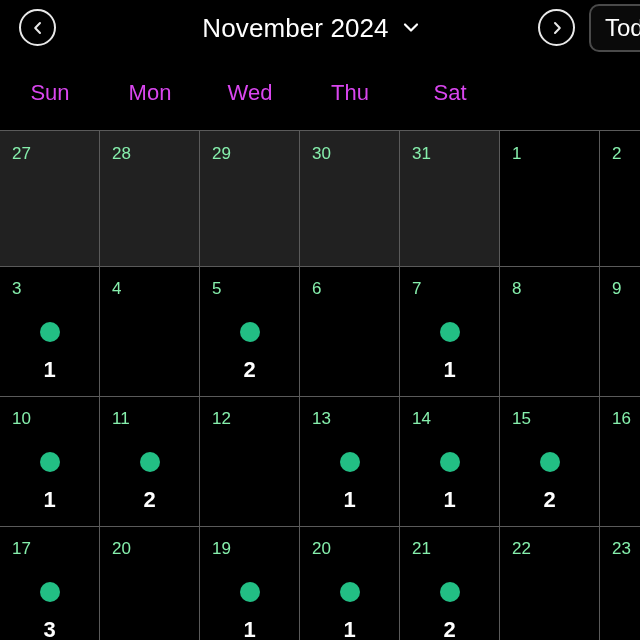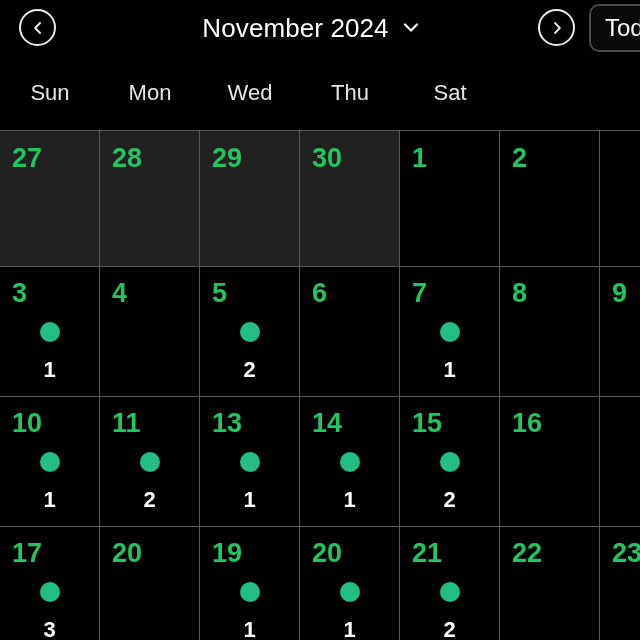--- a/index.html
+++ b/index.html
@@ -113,21 +113,21 @@
     background: #000000;
   }
   .weekday {
     width: 100px;
     flex: 0 0 100px;
     display: flex;
     align-items: center;
     justify-content: center;
     font-size: 22px;
     font-weight: 400;
-    color: #e5e5e5;
+    color: #d946ef;
     text-align: center;
   }
 
   
   .grid {
     position: relative;
     width: 700px;
     border-top: 1px solid #5a5a5a;
     background: #000000;
   }
@@ -148,23 +148,23 @@
     border-right: 1px solid #5a5a5a;
     cursor: pointer;
     overflow: hidden;
   }
   .cell.other-month { background: #212121; }
 
   .daynum {
     position: absolute;
     left: 12px;
     top: 13px;
-    font-size: 27px;
-    font-weight: 700;
-    color: #22c55e;
+    font-size: 17px;
+    font-weight: 400;
+    color: #86efac;
     line-height: 1;
   }
   .week.first .daynum { top: 14px; }
 
   .dot {
     position: absolute;
     left: 50%;
     top: 55px;
     width: 20px;
     height: 20px;
@@ -237,20 +237,23 @@
         </div>
         <div class="cell other-month">
           <div class="daynum">28</div>
         </div>
         <div class="cell other-month">
           <div class="daynum">29</div>
         </div>
         <div class="cell other-month">
           <div class="daynum">30</div>
         </div>
+        <div class="cell other-month">
+          <div class="daynum">31</div>
+        </div>
         <div class="cell">
           <div class="daynum">1</div>
         </div>
         <div class="cell">
           <div class="daynum">2</div>
         </div>
       </div>
       <div class="week">
         <div class="cell">
           <div class="daynum">3</div>
@@ -287,20 +290,23 @@
           <div class="daynum">10</div>
           <div class="dot" style="background: rgb(34, 190, 132);"></div>
           <div class="count">1</div>
         </div>
         <div class="cell">
           <div class="daynum">11</div>
           <div class="dot" style="background: rgb(34, 190, 132);"></div>
           <div class="count">2</div>
         </div>
         <div class="cell">
+          <div class="daynum">12</div>
+        </div>
+        <div class="cell">
           <div class="daynum">13</div>
           <div class="dot" style="background: rgb(34, 190, 132);"></div>
           <div class="count">1</div>
         </div>
         <div class="cell">
           <div class="daynum">14</div>
           <div class="dot" style="background: rgb(34, 190, 132);"></div>
           <div class="count">1</div>
         </div>
         <div class="cell">

